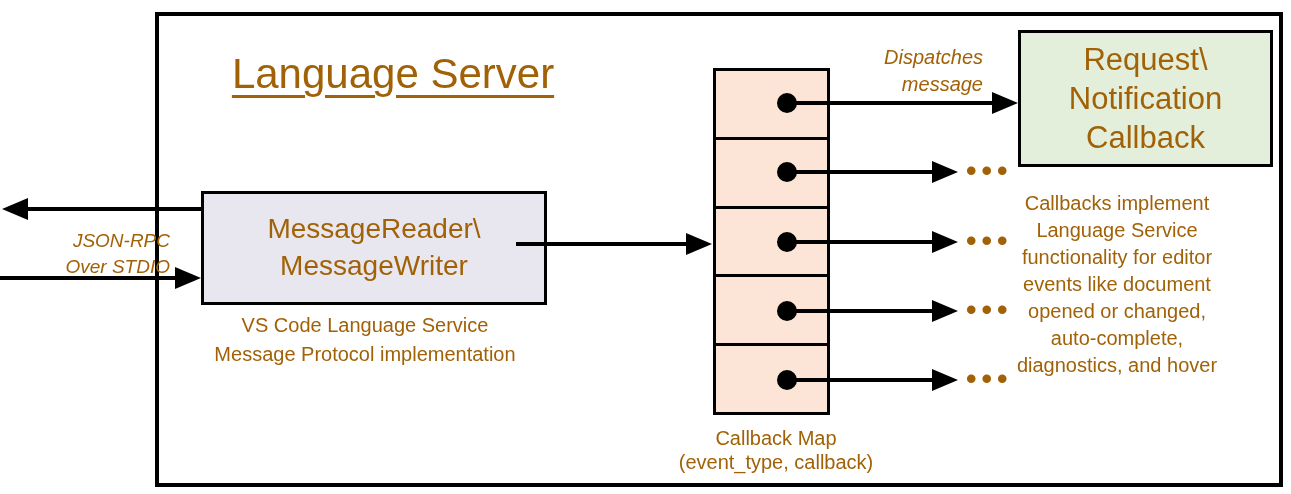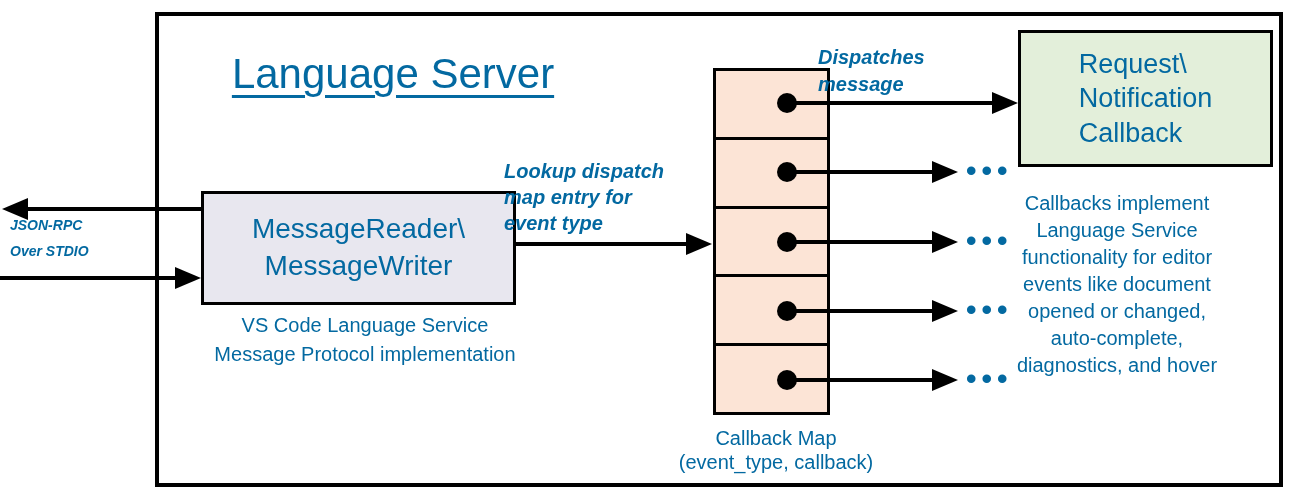--- a/index.html
+++ b/index.html
@@ -1,39 +1,39 @@
 <!DOCTYPE html>
 <html><head>
 <meta charset="utf-8">
 <style>
   html,body{margin:0;padding:0;background:#fff;}
   .stage{
     position:relative;width:1291px;height:494px;overflow:hidden;
-    font-family:"Liberation Sans",sans-serif;color:#0369a1;background:#fff;
+    font-family:"Liberation Sans",sans-serif;color:#a16207;background:#fff;
   }
   .abs{position:absolute;}
   
   .outer-box{left:155px;top:12px;width:1128px;height:475px;border:4px solid #000;box-sizing:border-box;}
   
   .title{left:193px;top:50px;width:400px;text-align:center;font-size:42px;
          text-decoration:underline;text-underline-offset:7px;text-decoration-thickness:3px;}
   
-  .reader-box{left:201px;top:191px;width:315px;height:114px;background:var(--reader-box,#e8e7ef);
+  .reader-box{left:201px;top:191px;width:346px;height:114px;background:var(--reader-box,#e8e7ef);
               border:3px solid #000;box-sizing:border-box;display:flex;align-items:center;justify-content:center;}
   .reader-box .boxtext{font-size:28px;line-height:1.32;text-align:center;white-space:pre-line;}
   .callback-box{left:1018px;top:30px;width:255px;height:137px;background:var(--callback-box,#e3efda);
               border:3px solid #000;box-sizing:border-box;display:flex;align-items:center;justify-content:center;}
-  .callback-box .boxtext{font-size:27px;line-height:1.26;white-space:pre-line;}
+  .callback-box .boxtext{font-size:31px;line-height:1.26;text-align:center;white-space:pre-line;}
   
   .caption{text-align:center;white-space:pre-line;}
   .reader-caption{left:175px;top:311px;width:380px;font-size:20px;line-height:29px;}
   .callbacks-caption{left:975px;top:190px;width:284px;font-size:20px;line-height:27px;}
   .map-caption{left:640px;top:426px;width:272px;font-size:20px;line-height:24px;}
-  .note{font-style:italic;text-align:left;white-space:pre-line;font-weight:bold;}
-  .io-label{left:10px;top:212px;width:160px;font-size:14px;line-height:26px;}
+  .note{font-style:italic;text-align:right;white-space:pre-line;}
+  .io-label{left:10px;top:228px;width:160px;font-size:19px;line-height:26px;}
   .lookup-label{left:504px;top:158px;width:200px;font-size:20px;line-height:26px;}
   .dispatch-label{left:818px;top:44px;width:165px;font-size:20px;line-height:27px;}
   
   .map{left:713px;top:68px;width:117px;height:347px;border:3px solid #000;box-sizing:border-box;
        background:var(--map-cell,#fce4d6);display:flex;flex-direction:column;}
   .map .cell{flex:1;border-bottom:3px solid #000;}
   .map .cell:last-child{border-bottom:none;}
   .dot{width:20px;height:20px;border-radius:50%;background:#000;}
   
   .hline{height:4px;background:#000;}
@@ -59,23 +59,20 @@
 
   <div class="abs reader-box">
     <div class="boxtext">MessageReader\
 MessageWriter</div>
   </div>
   <div class="abs caption reader-caption">VS Code Language Service
 Message Protocol implementation</div>
 
   <div class="abs hline" style="left:516px;top:242px;width:172px;"></div>
   <div class="abs ah-r" style="left:686px;top:233px;"></div>
-  <div class="abs note lookup-label">Lookup dispatch
-map entry for
-event type</div>
 
   <div class="abs map">
     <div class="cell"></div>
     <div class="cell"></div>
     <div class="cell"></div>
     <div class="cell"></div>
     <div class="cell"></div>
   </div>
   <div class="abs caption map-caption">Callback Map
 (event_type, callback)</div>

